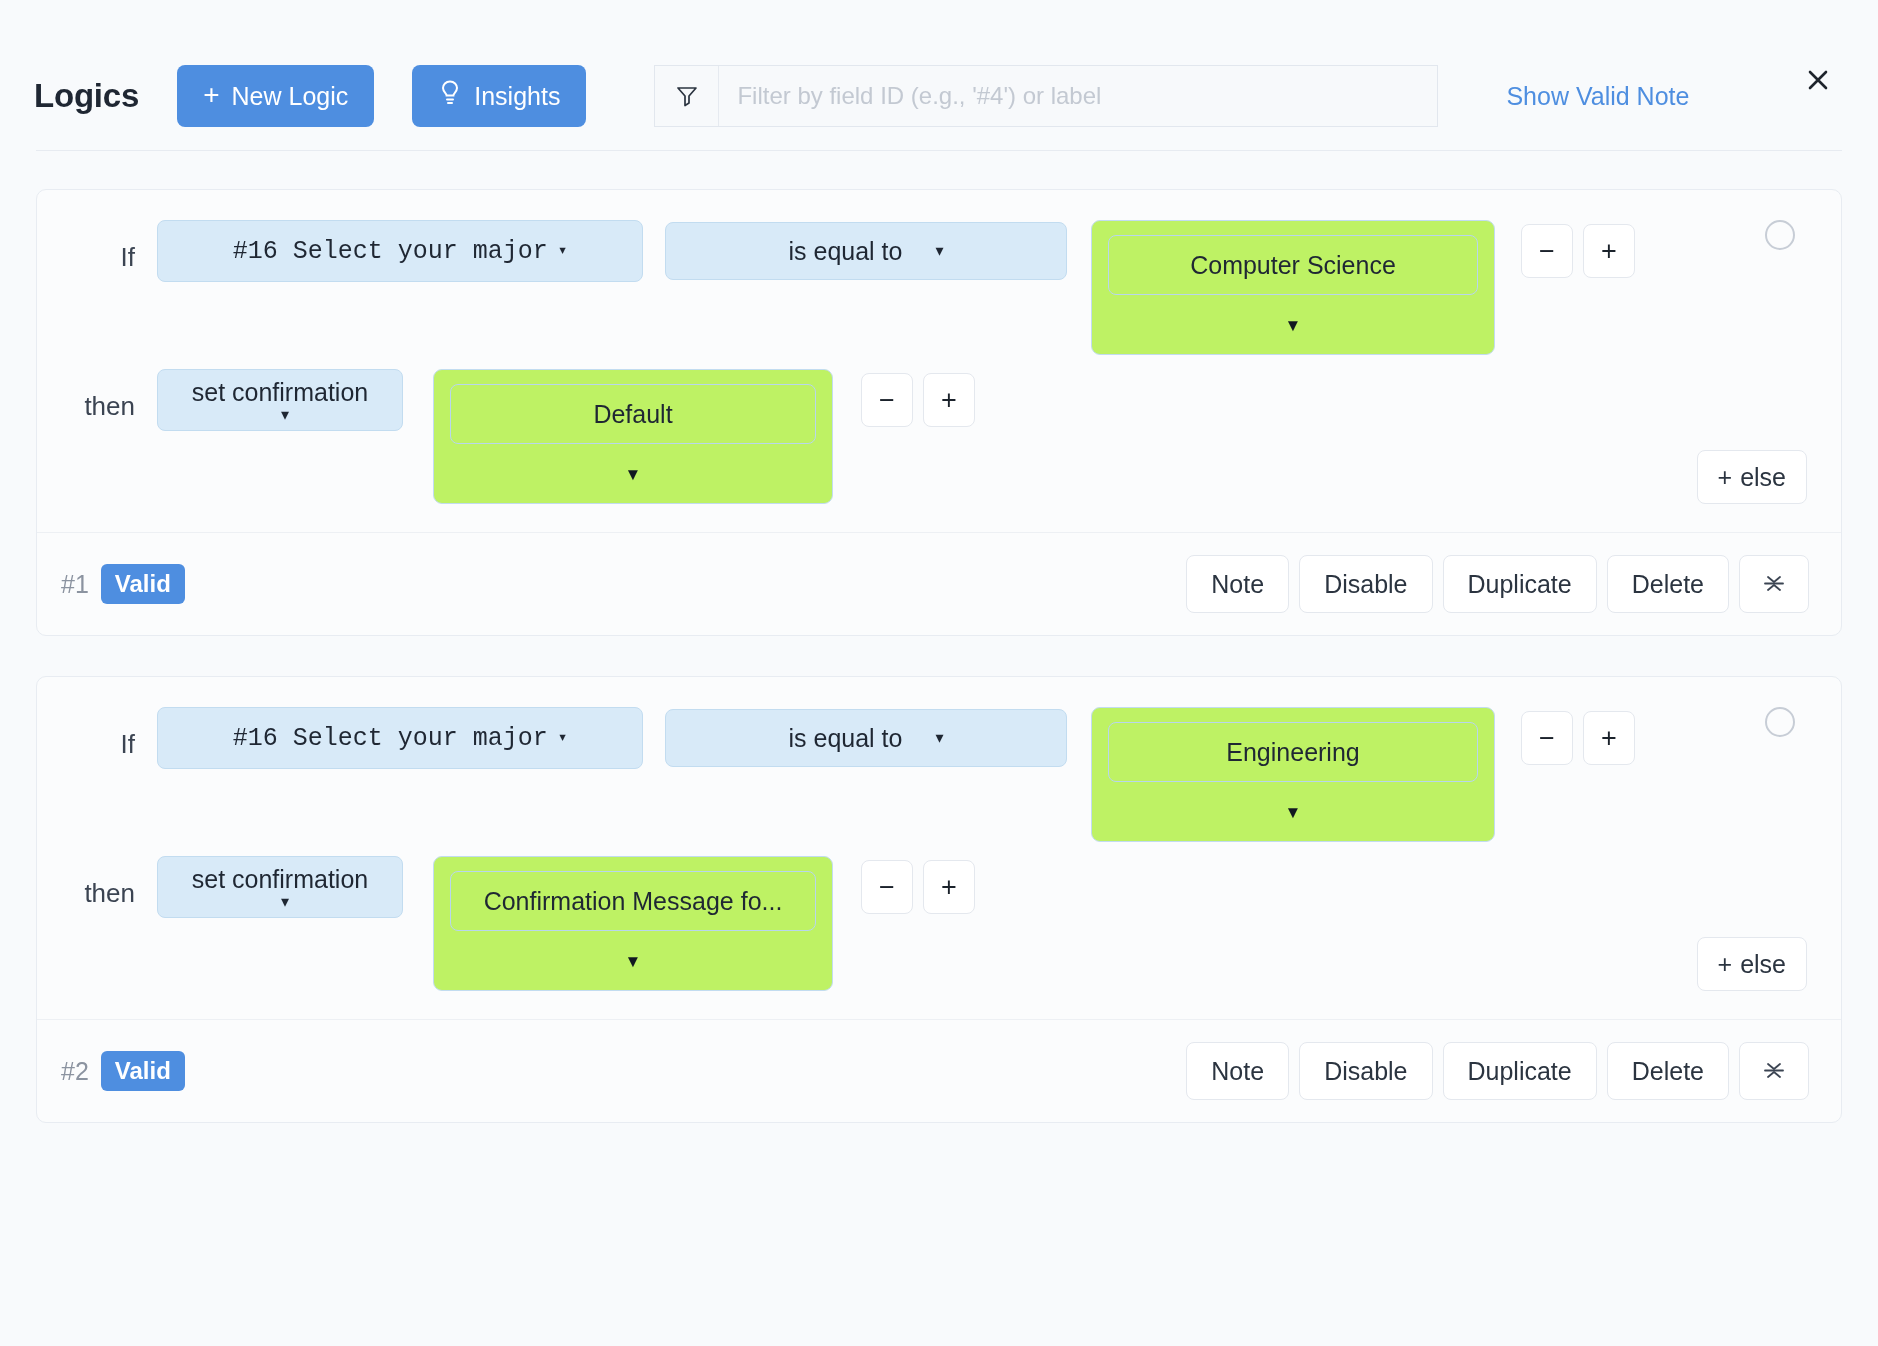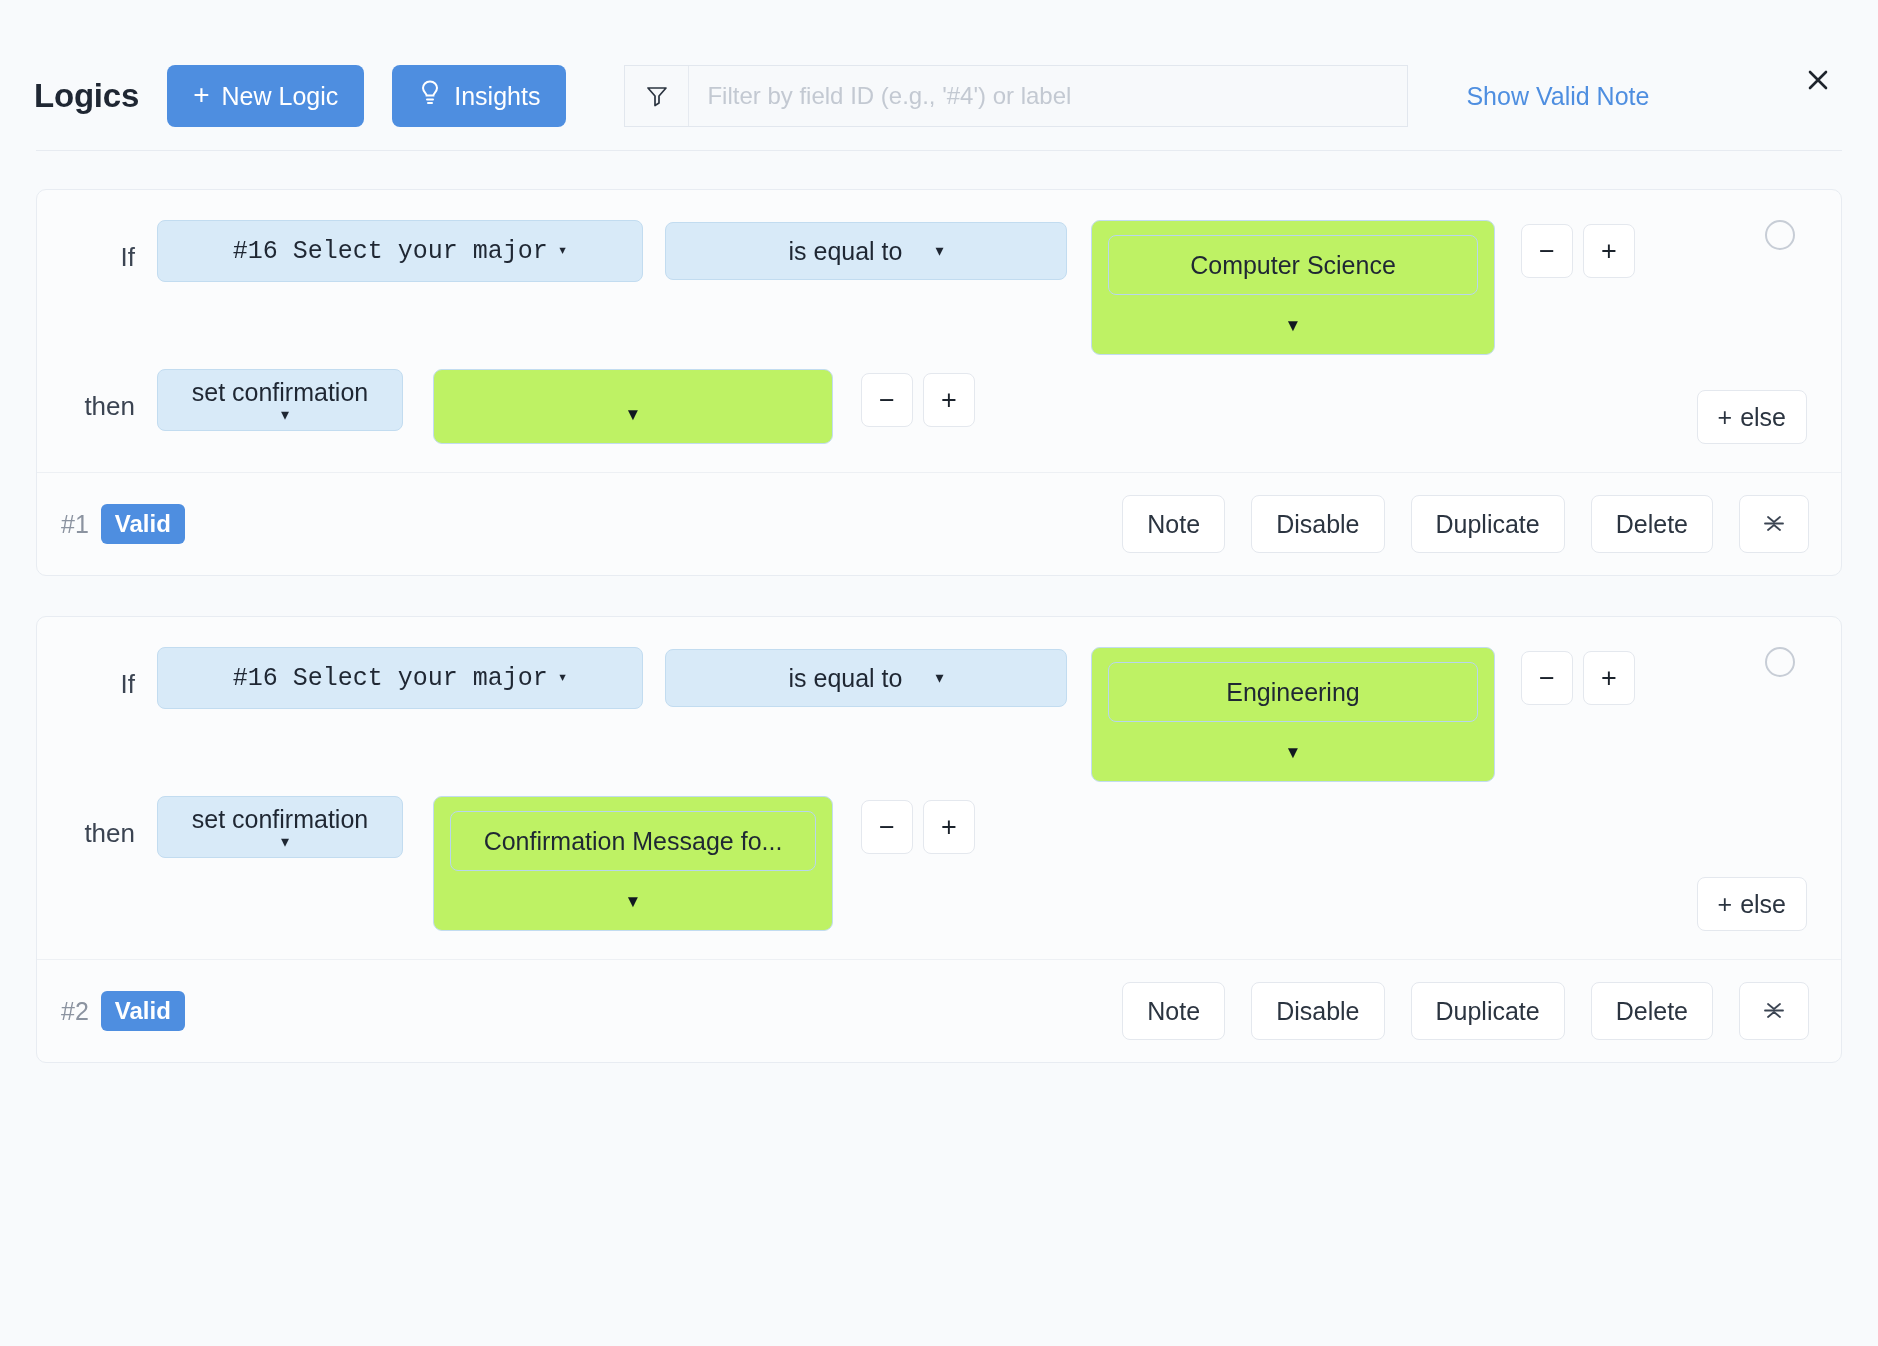--- a/index.html
+++ b/index.html
@@ -11,21 +11,21 @@
     font-family: "Liberation Sans", sans-serif;
     color: #2b3440;
     overflow: hidden;
   }
 
   
   .header {
     position: relative;
     display: flex;
     align-items: center;
-    gap: 28px;
+    gap: 38px;
     padding: 52px 40px 0 34px;
     height: 140px;
   }
   .page-title {
     font-size: 33px;
     font-weight: 700;
     color: #1f2733;
     letter-spacing: -0.2px;
     white-space: nowrap;
   }
@@ -286,21 +286,21 @@
   .badge-valid {
     display: inline-flex;
     align-items: center;
     background: #4e8ee0;
     color: #ffffff;
     font-size: 24px;
     font-weight: 700;
     border-radius: 6px;
     padding: 6px 14px;
   }
-  .footer-actions { display: flex; gap: 26px; }
+  .footer-actions { display: flex; gap: 10px; }
   .btn-action {
     height: 58px;
     padding: 0 24px;
     background: #ffffff;
     border: 1px solid #e4e8ee;
     border-radius: 8px;
     font-size: 25px;
     color: #2b3440;
     cursor: pointer;
     font-family: "Liberation Sans", sans-serif;
@@ -393,20 +393,21 @@
 
     <div class="rule-row row-then">
       <div class="row-keyword">then</div>
 
       <div class="chip chip-action">
         <span>set confirmation</span>
         <span class="caret-inline">▾</span>
       </div>
 
       <div class="value-group act">
+        <div class="value-inner">Default</div>
         <div class="value-caret">▼</div>
       </div>
 
       <div class="stepper act-stepper">
         <button class="step-btn">−</button>
         <button class="step-btn">+</button>
       </div>
     </div>
 
     <div class="else-wrap">

